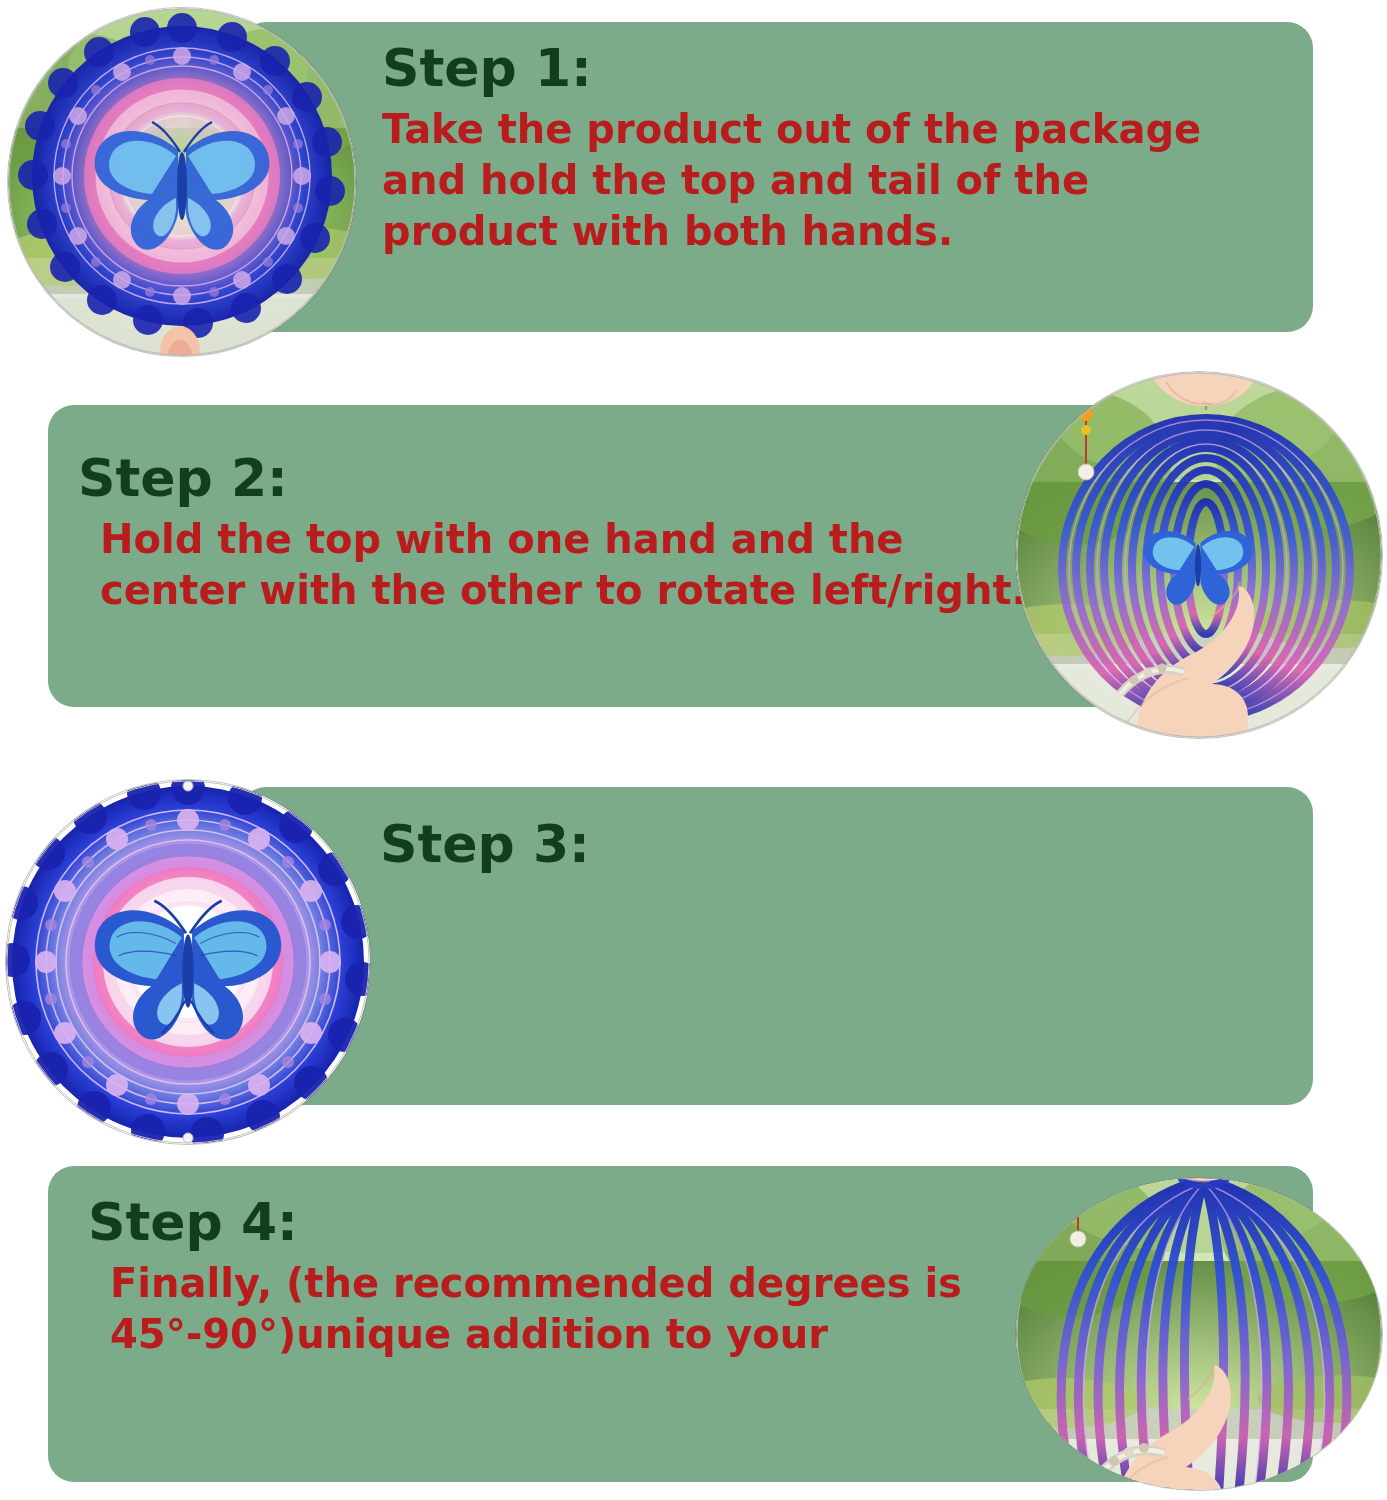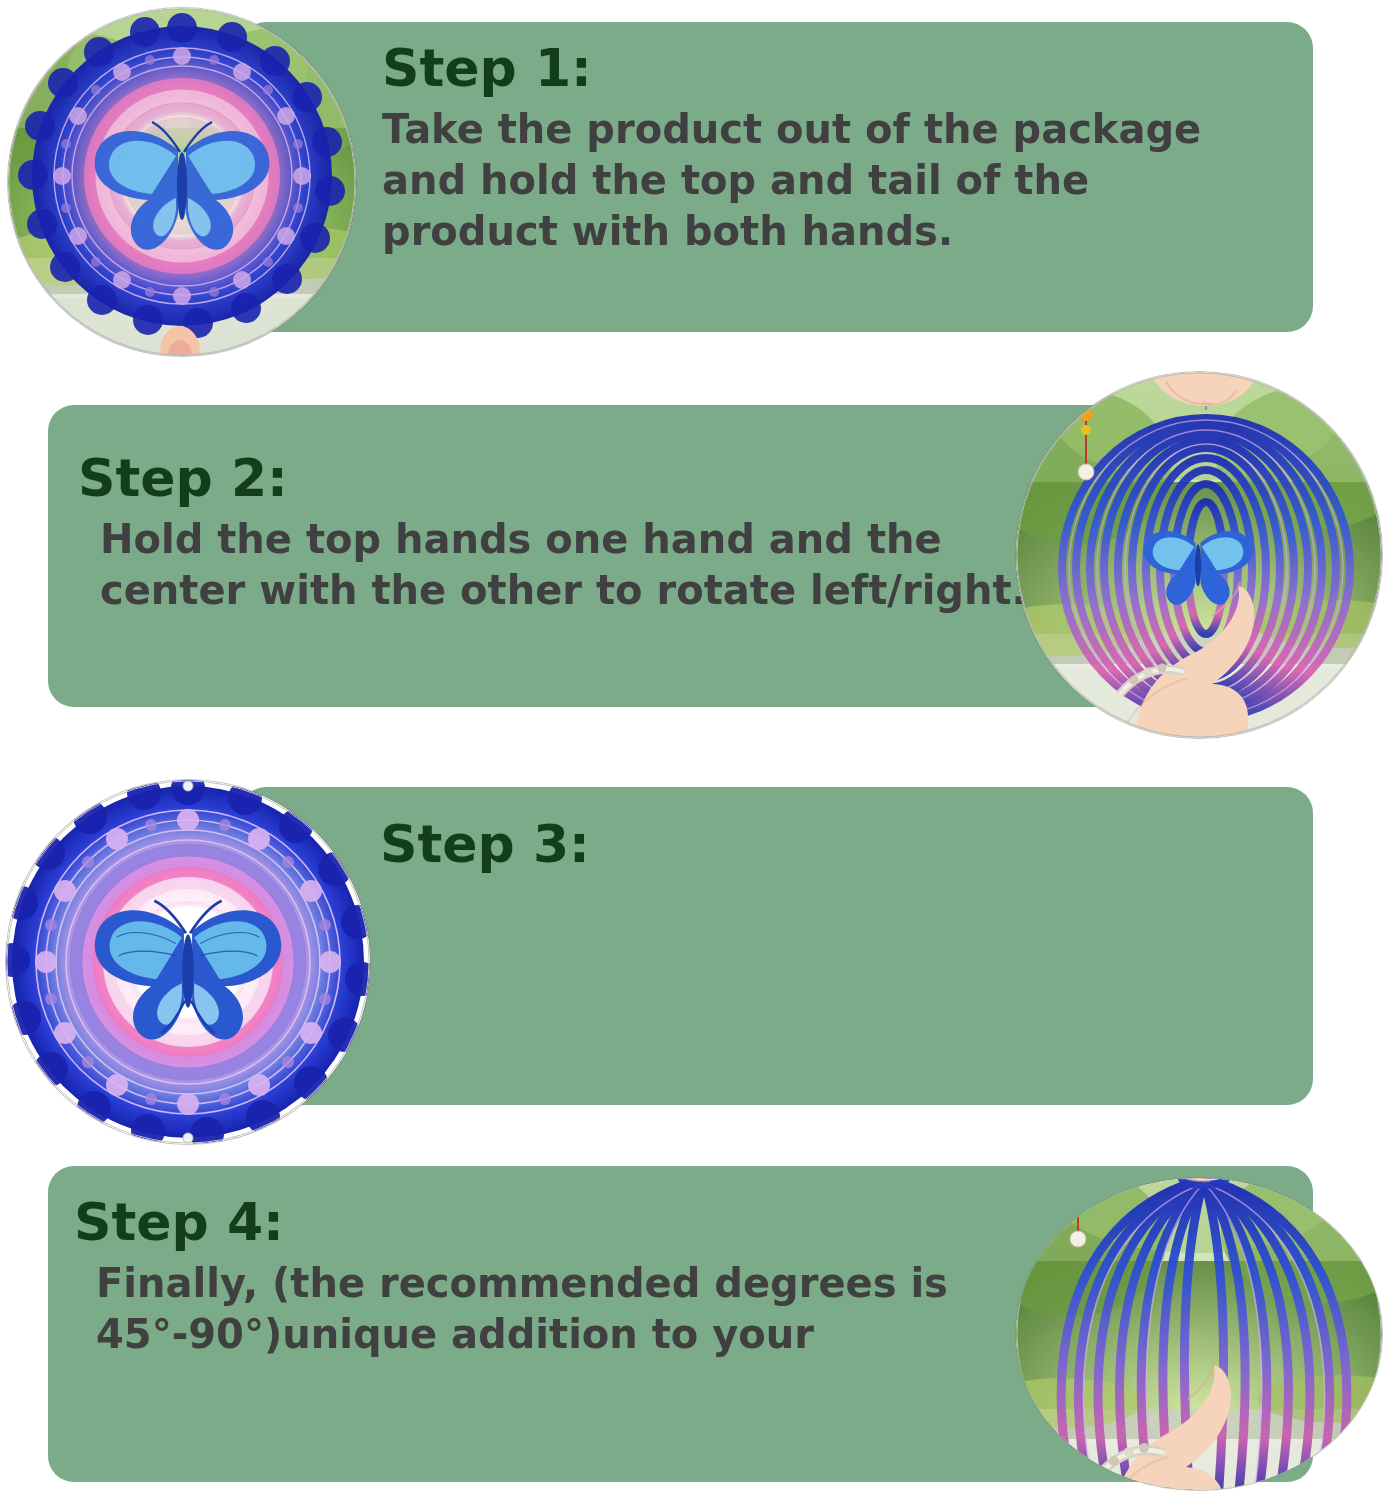--- a/index.html
+++ b/index.html
@@ -31,32 +31,32 @@
     font-weight:bold;
     color:#123f1a;
     line-height:1.0;
     margin:0 0 10px 0;
     letter-spacing:0px;
     white-space:nowrap;
   }
   .step-body{
     font-size:40px;
     font-weight:bold;
-    color:#404040;
+    color:#b91c1c;
     line-height:1.28;
     margin:0;
   }
   .step-body .ln{display:block;white-space:nowrap;}
 
   #text-1{left:382px;top:42px;}
   #text-2{left:78px;top:437px;margin-top:15px;}
   #text-2 .step-body{margin-left:22px;}
   #text-3{left:380px;top:818px;}
   #text-3 .step-body{margin-left:22px;}
-  #text-4{left:74px;top:1196px;}
+  #text-4{left:88px;top:1196px;}
   #text-4 .step-body{margin-left:22px;}
 
   
   .photo{
     position:absolute;
     border-radius:50%;
     overflow:hidden;
     z-index:9;
     background:#ffffff;
     box-shadow:0 0 0 1px rgba(120,120,120,.45);
@@ -83,21 +83,21 @@
     <p class="step-body">
       <span class="ln">Take the product out of the package</span>
       <span class="ln">and hold the top and tail of the</span>
       <span class="ln">product with both hands.</span>
     </p>
   </div>
 
   <div class="step-block" id="text-2">
     <h2 class="step-title">Step 2:</h2>
     <p class="step-body">
-      <span class="ln">Hold the top hands one hand and the</span>
+      <span class="ln">Hold the top with one hand and the</span>
       <span class="ln">center with the other to rotate left/right.</span>
     </p>
   </div>
 
   <div class="step-block" id="text-3">
     <h2 class="step-title">Step 3:</h2>
   </div>
 
   <div class="step-block" id="text-4">
     <h2 class="step-title">Step 4:</h2>

